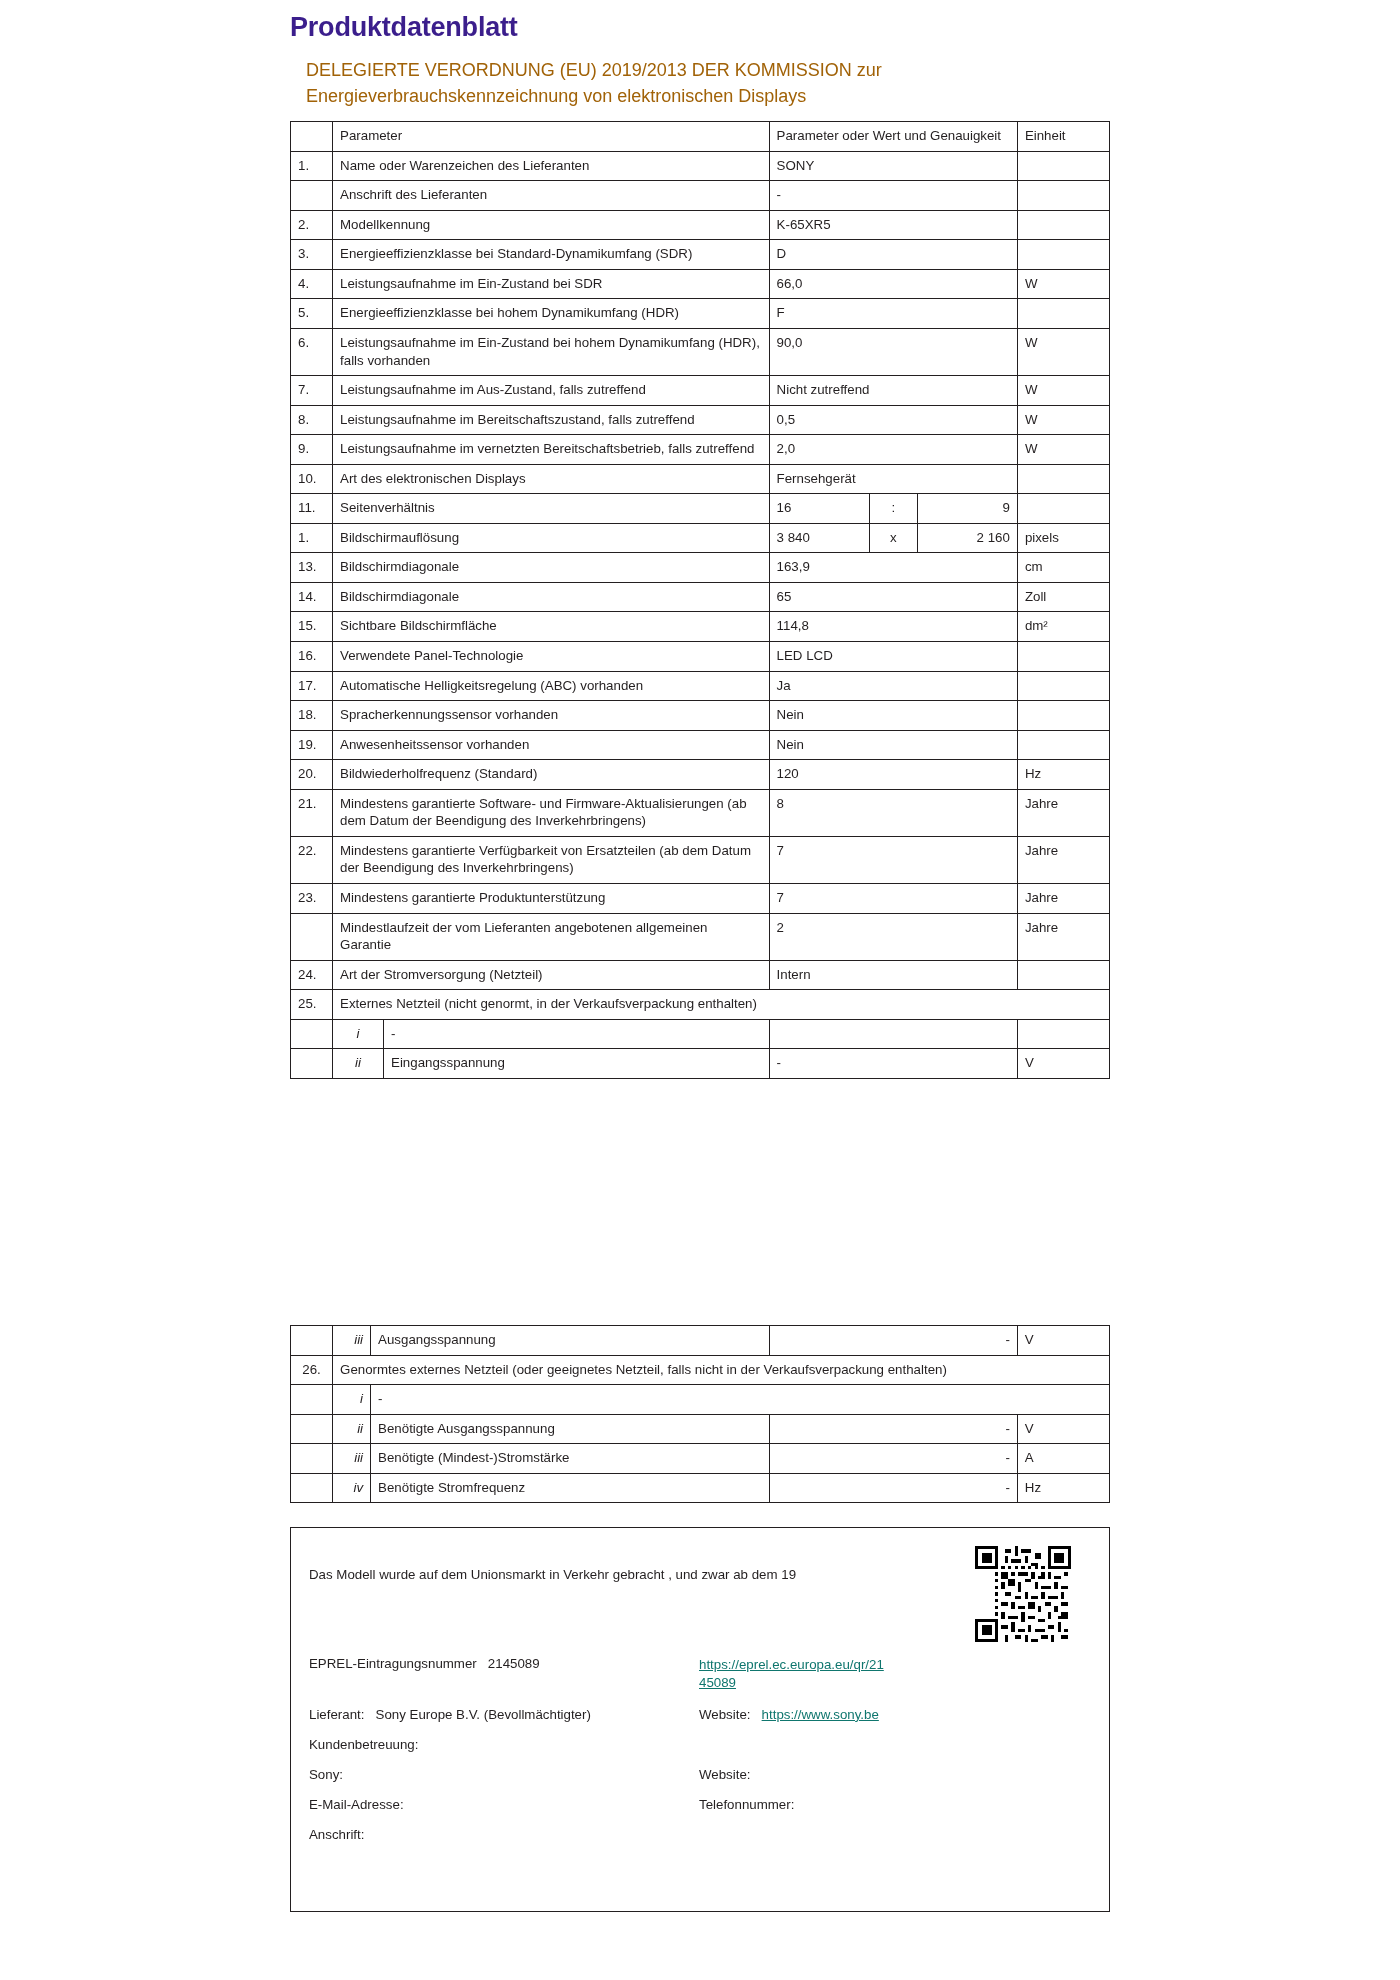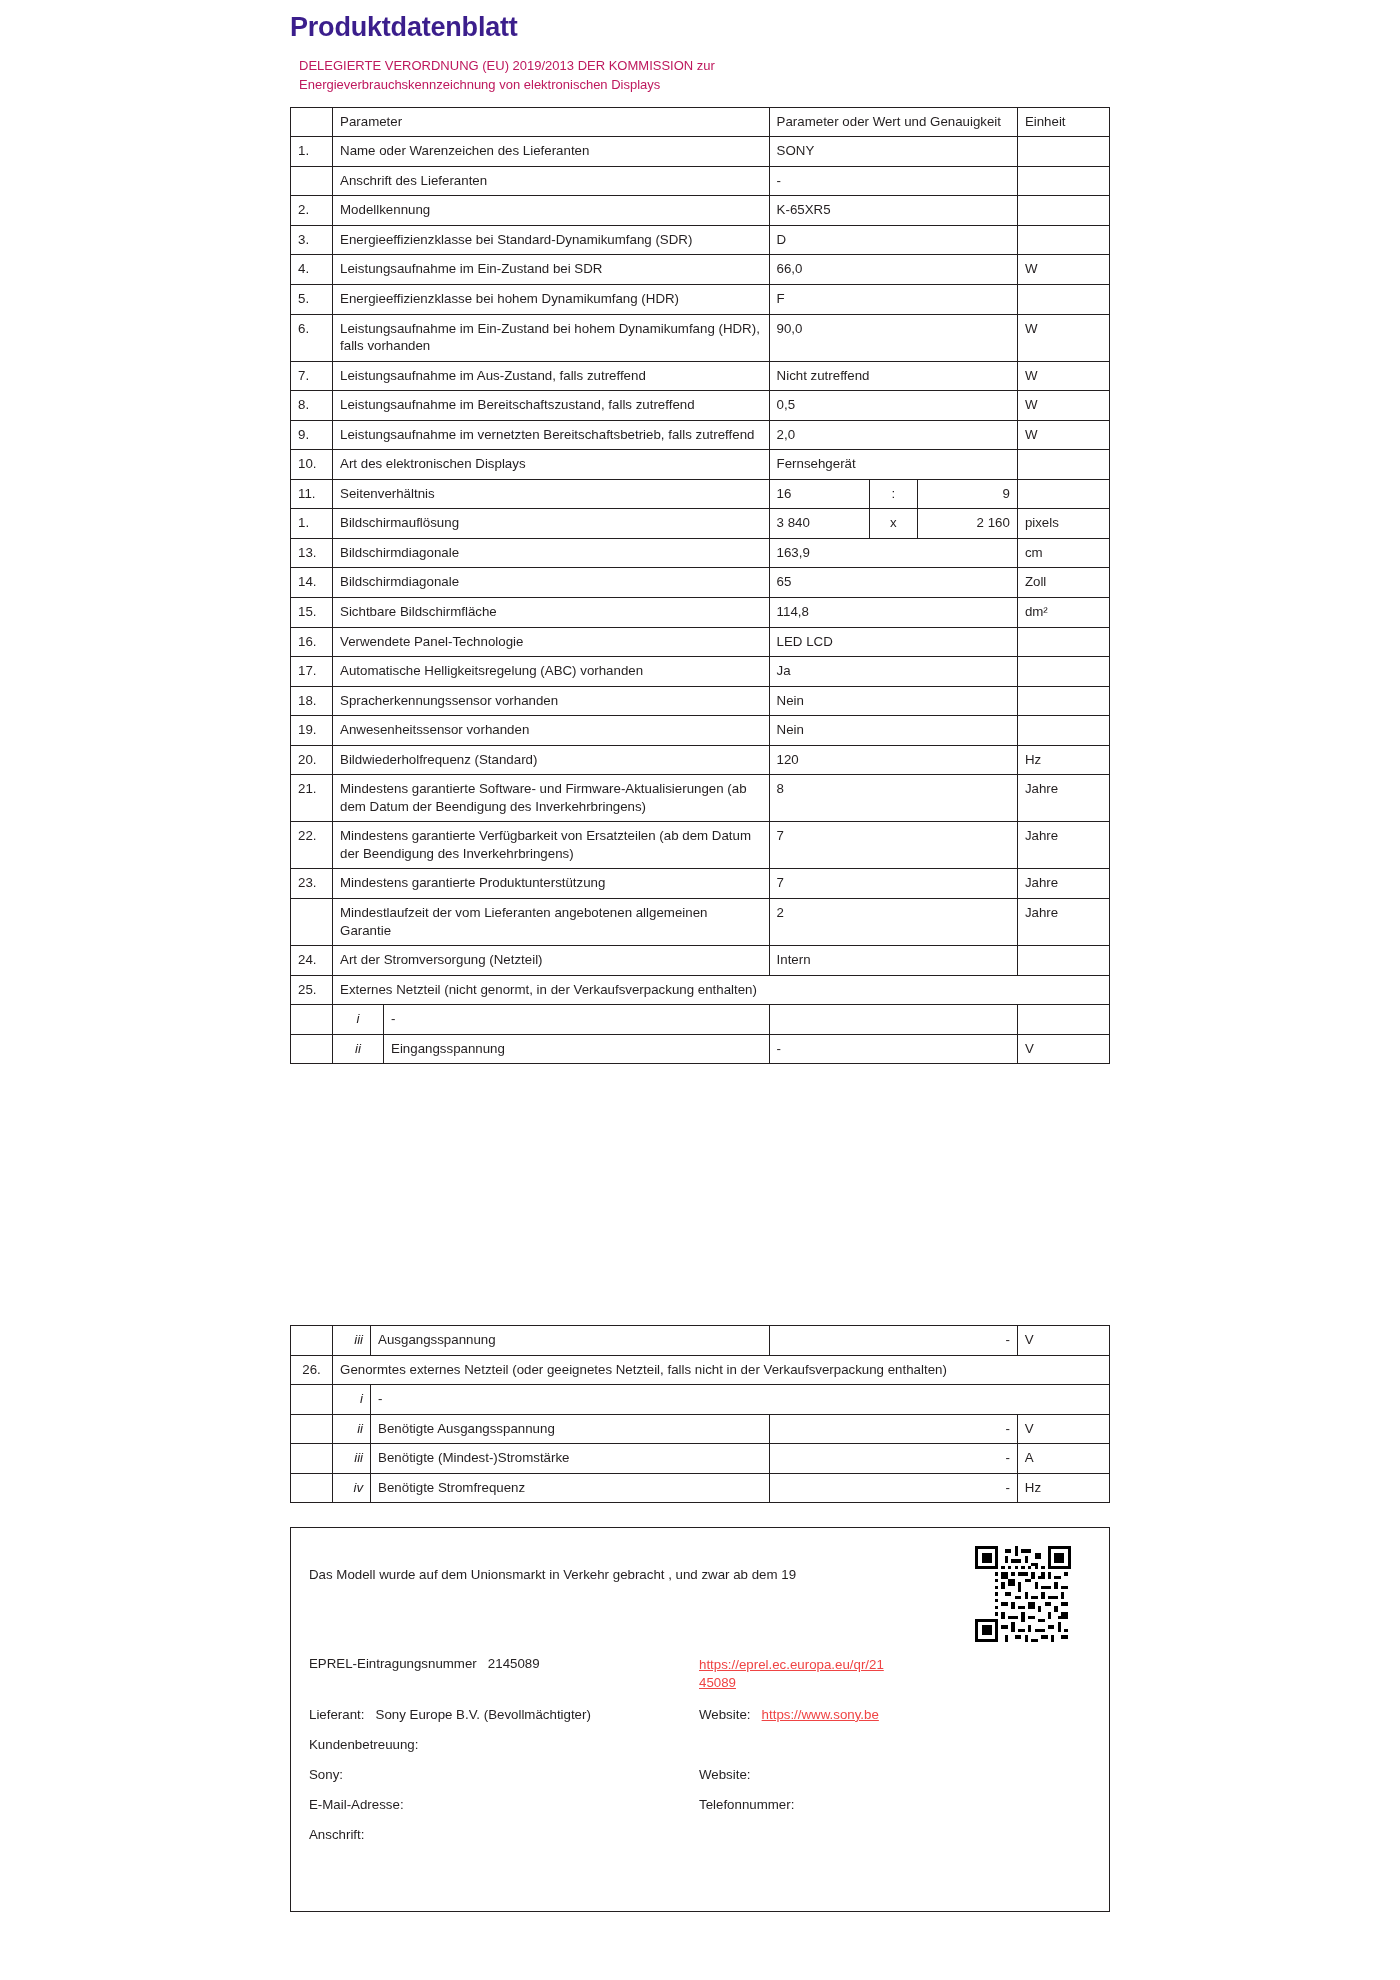--- a/index.html
+++ b/index.html
@@ -30,24 +30,24 @@
   }
 
   h1.title {
     font-size: 27px;
     font-weight: bold;
     color: #3b1e8c;
     margin: 0 0 14px 0;
     letter-spacing: -0.2px;
   }
   .subtitle {
-    font-size: 13px;
+    font-size: 18px;
     line-height: 1.45;
-    margin: 0 0 12px 9px;
-    color: #be185d;
+    margin: 0 0 12px 16px;
+    color: #a16207;
   }
 
   table.ds {
     border-collapse: collapse;
     width: 820px;
     table-layout: fixed;
     font-size: 13.3px;
   }
   table.ds td, table.ds th {
     border: 1px solid #231f20;
@@ -144,21 +144,21 @@
   }
   .frow {
     display: flex;
     margin-bottom: 15px;
     align-items: flex-start;
   }
   .fcol-l { width: 390px; }
   .fcol-r { width: 380px; }
   .b { font-weight: normal; }
   a.link, .link {
-    color: #ef4444;
+    color: #0f766e;
     text-decoration: underline;
     word-break: break-all;
   }
   .link-stack { line-height: 1.35; }
 </style>
 </head>
 <body>
 
 <div class="page">
 

